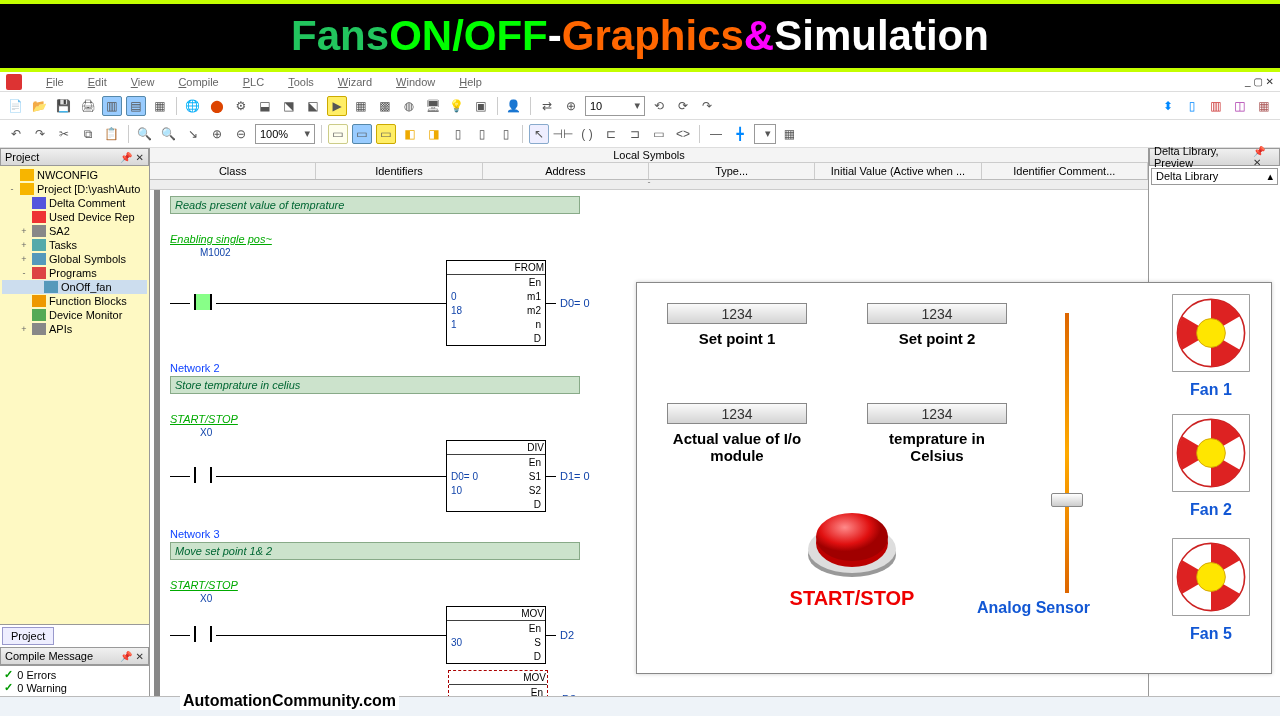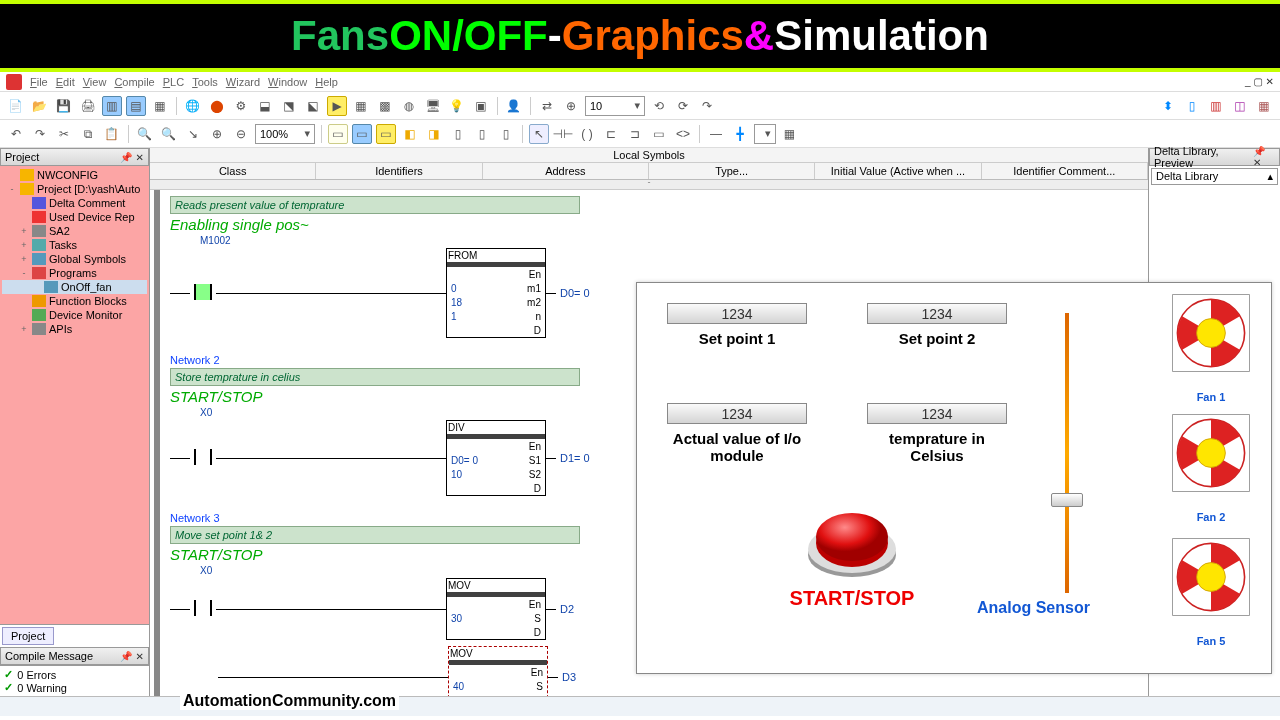--- a/index.html
+++ b/index.html
@@ -2,39 +2,39 @@
 <html><head>
 <meta charset="utf-8">
 <style>
   * { box-sizing: border-box; margin: 0; padding: 0; font-family: "Segoe UI", Tahoma, sans-serif; }
   body { width: 1280px; height: 720px; background: #fff; overflow: hidden; font-size: 11px; }
   
   .banner { background: #000; height: 72px; display: flex; align-items: center; justify-content: center; border: 4px solid #c4ff00; border-left: none; border-right: none; }
   .banner span { font-size: 42px; font-weight: bold; }
   .b1 { color: #22c55e; } .b2 { color: #00ff00; } .b3 { color: #fff; } .b4 { color: #ff6600; } .b5 { color: #ff00ff; }
   
-  .menubar { height: 20px; display: flex; align-items: center; gap: 8px; padding: 0 6px; color: #444; font-size: 11px; border-bottom: 1px solid #ddd; }
+  .menubar { height: 20px; display: flex; align-items: center; gap: 24px; padding: 0 6px; color: #444; font-size: 11px; border-bottom: 1px solid #ddd; }
   .menubar .mico { width: 16px; height: 16px; background: #d33; border-radius: 2px; }
   .menubar span { color: #666; cursor: default; }
   .menubar span:first-letter { text-decoration: underline; }
   .win-ctrl { margin-left: auto; display: flex; gap: 4px; color: #333; font-size: 10px; }
   
   .toolbar { height: 28px; display: flex; align-items: center; gap: 4px; padding: 2px 6px; border-bottom: 1px solid #ddd; }
   .tb-btn { width: 20px; height: 20px; border: 1px solid transparent; border-radius: 2px; display: flex; align-items: center; justify-content: center; font-size: 12px; color: #555; cursor: pointer; }
   .tb-sep { width: 1px; height: 18px; background: #ccc; margin: 0 2px; }
   .tb-combo { height: 20px; border: 1px solid #999; background: #fff; font-size: 11px; padding: 0 4px; min-width: 60px; display: flex; align-items: center; justify-content: space-between; }
   .tb-combo::after { content: "▾"; color: #555; margin-left: 6px; }
   .tb-right { margin-left: auto; display: flex; gap: 4px; }
   
   .main { display: flex; height: 548px; }
   .panel-title { background: linear-gradient(#f0f0f0,#d8d8d8); border: 1px solid #999; height: 18px; font-size: 11px; padding: 0 4px; display: flex; align-items: center; justify-content: space-between; color: #000; }
   .panel-title .x { font-size: 10px; color: #333; }
   
   .sidebar-left { width: 150px; display: flex; flex-direction: column; border-right: 1px solid #999; }
-  .tree { flex: 1; overflow: auto; background: #fca5a5; font-size: 11px; padding: 2px; }
+  .tree { flex: 1; overflow: auto; background: #fef9c3; font-size: 11px; padding: 2px; }
   .tree-item { display: flex; align-items: center; gap: 3px; padding: 1px 0; white-space: nowrap; cursor: default; }
   .tree-item .ind { display: inline-block; }
   .tree-item .tic { width: 14px; height: 12px; display: inline-block; }
   .tree-item.sel { background: #cde; }
   .tree-toggle { width: 10px; text-align: center; color: #666; font-size: 9px; }
   .sidebar-bottom { border-top: 1px solid #999; }
   .tab-proj { background: #eef; border: 1px solid #99c; display: inline-block; padding: 2px 8px; margin: 2px; font-size: 11px; }
   .compile-box { border-top: 1px solid #999; padding: 2px 4px; font-size: 11px; }
   .compile-row { display: flex; align-items: center; gap: 4px; }
   .compile-row::before { content: "✓"; color: #090; font-weight: bold; }
@@ -42,27 +42,27 @@
   .center { flex: 1; display: flex; flex-direction: column; position: relative; }
   .symbols-hdr { background: #f4f4f4; border-bottom: 1px solid #bbb; }
   .sym-title { text-align: center; font-size: 11px; padding: 1px; border-bottom: 1px solid #ccc; }
   .sym-cols { display: flex; font-size: 11px; justify-content: space-between; }
   .sym-cols div { flex: 1; text-align: center; padding: 2px; border-right: 1px solid #ccc; }
   .scroll-split { height: 10px; background: #eee; border-bottom: 1px solid #ccc; text-align: center; font-size: 8px; color: #666; }
   .ladder-area { flex: 1; overflow: auto; background: #fff; padding: 6px 6px 6px 10px; position: relative; border-left: 6px solid #888; margin-left: 4px; }
   .network { margin-bottom: 16px; }
   .net-title { color: #14f; font-size: 11px; margin-bottom: 2px; }
   .net-comment { background: #cce3cc; border: 1px solid #8a8; color: #063; font-style: italic; font-size: 11px; padding: 2px 4px; width: 410px; }
-  .net-sub { color: #0a0; font-style: italic; font-size: 15px; margin-top: 2px; }
+  .net-sub { color: #0a0; font-style: italic; font-size: 11px; margin-top: 19px; text-decoration: underline; }
   .rung { display: flex; align-items: center; margin-top: 2px; }
   .coil-label { color: #14a; font-size: 10px; width: 50px; }
   .contact { width: 18px; height: 16px; border-left: 2px solid #000; border-right: 2px solid #000; margin: 0 4px; position: relative; top: -1px; }
   .contact.green { background: #8f8; }
   .block { border: 1px solid #000; background: #fff; font-size: 10px; min-width: 100px; }
-  .block .bhdr { text-align: left; border-bottom: 5px solid #404040; padding: 1px; }
+  .block .bhdr { text-align: right; border-bottom: 1px solid #404040; padding: 1px; }
   .block .bln { display: flex; justify-content: space-between; padding: 0 4px; height: 14px; align-items: center; }
   .block .bln .l { color: #14a; }
   .out-label { color: #14a; font-size: 11px; margin-left: 4px; }
   
   .sidebar-right { width: 132px; border-left: 1px solid #999; }
   .lib-sel { border: 1px solid #999; margin: 2px; font-size: 11px; padding: 1px 4px; display: flex; justify-content: space-between; }
   
   .sim { position: absolute; left: 636px; top: 282px; width: 636px; height: 392px; background: #fff; border: 1px solid #888; box-shadow: 0 0 4px rgba(0,0,0,.2); display:flex; flex-direction:column;}
   .sim-tabbar { height: 22px; background: #f4f4f4; border-bottom: 1px solid #bbb; display: flex; align-items: flex-end; padding-left: 10px; }
   .sim-tab { background: #fff; border: 1px solid #aaa; border-bottom: none; padding: 2px 10px; font-size: 11px; display: flex; gap: 6px; align-items: center; border-radius: 3px 3px 0 0; }
@@ -72,21 +72,21 @@
   .sim-lbl { font-size: 15px; font-weight: bold; text-align: center; margin-top: 6px; color: #000; }
   .sim-btn { position: absolute; left: 130px; top: 220px; width: 170px; text-align: center; }
   .red-btn { width: 100px; height: 80px; margin: 0 auto; }
   .red-btn svg { width: 100%; height: 100%; }
   .sim-btn-lbl { color: #e00; font-size: 20px; font-weight: bold; margin-top: 4px; }
   .slider { position: absolute; left: 400px; top: 30px; width: 60px; height: 280px; display:flex; flex-direction:column; align-items:center;}
   .slider-track { width: 4px; flex:1; background: linear-gradient(#d60,#fa0,#d60); position: relative; }
   .slider-thumb { position: absolute; left: -14px; top: 180px; width: 32px; height: 14px; background: linear-gradient(#fff,#ccc); border: 1px solid #888; border-radius: 2px; }
   .slider-lbl { position:absolute; left:340px; top:316px; font-size: 16px; font-weight: bold; color: #1257d4; }
   .fan { position: absolute; width: 92px; text-align: center; }
-  .fan-lbl { color: #1257d4; font-size: 11px; font-weight: bold; margin-top: 16px; }
+  .fan-lbl { color: #1257d4; font-size: 16px; font-weight: bold; margin-top: 6px; }
   .watermark { position: absolute; left: 180px; top: 692px; background:#fff; color:#000; font-weight:bold; font-size:16px; padding:0 3px;}
   .statusbar { height: 20px; border-top:1px solid #bbb; background:#eef3f8;}
 </style>
 </head>
 <body>
 
 <div class="banner">
   <span class="b1">Fans </span>
     <span class="b2">ON/OFF</span>
     <span class="b3"> - </span>

